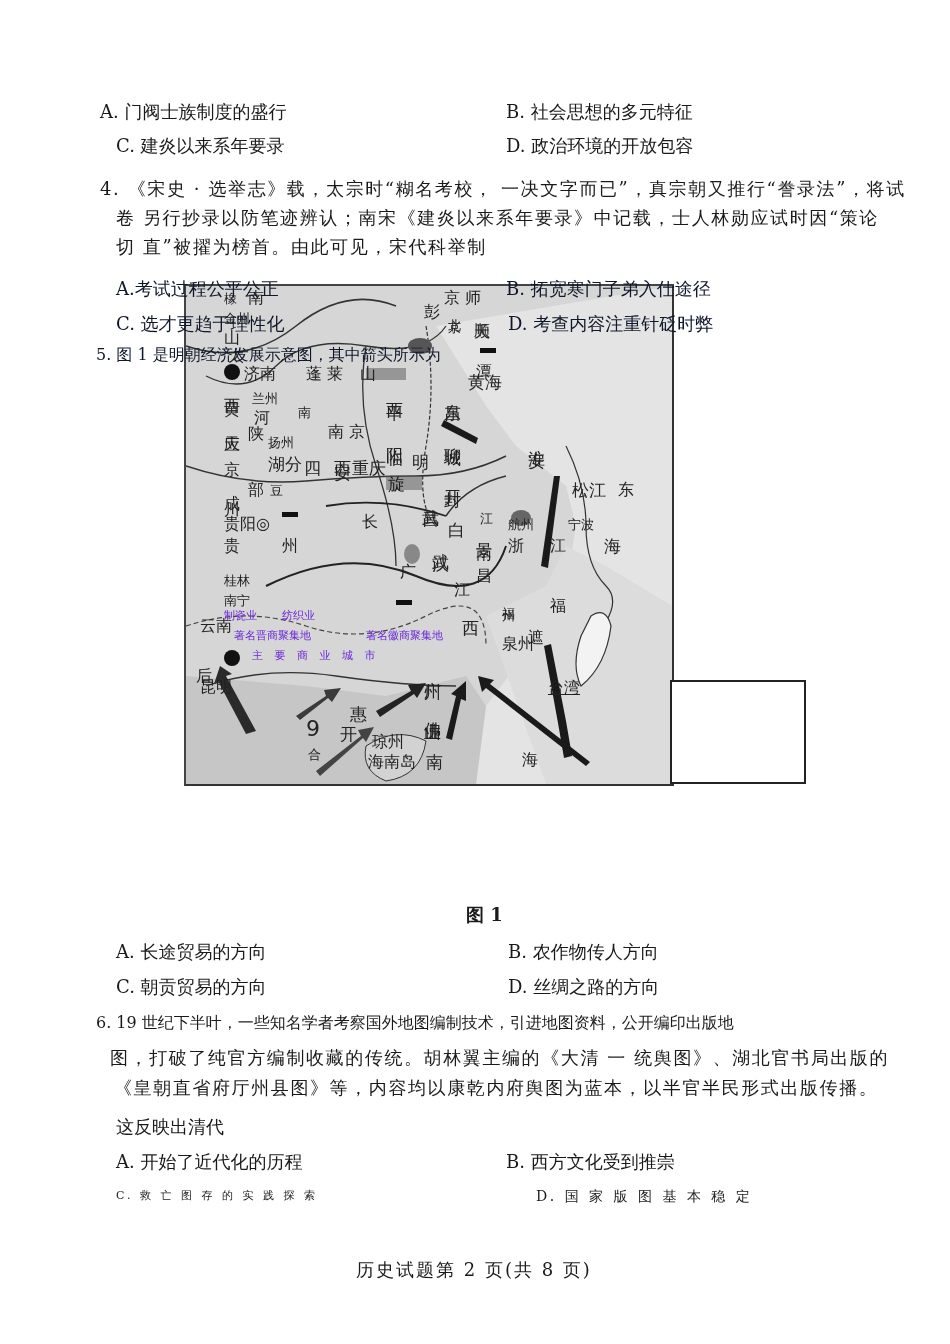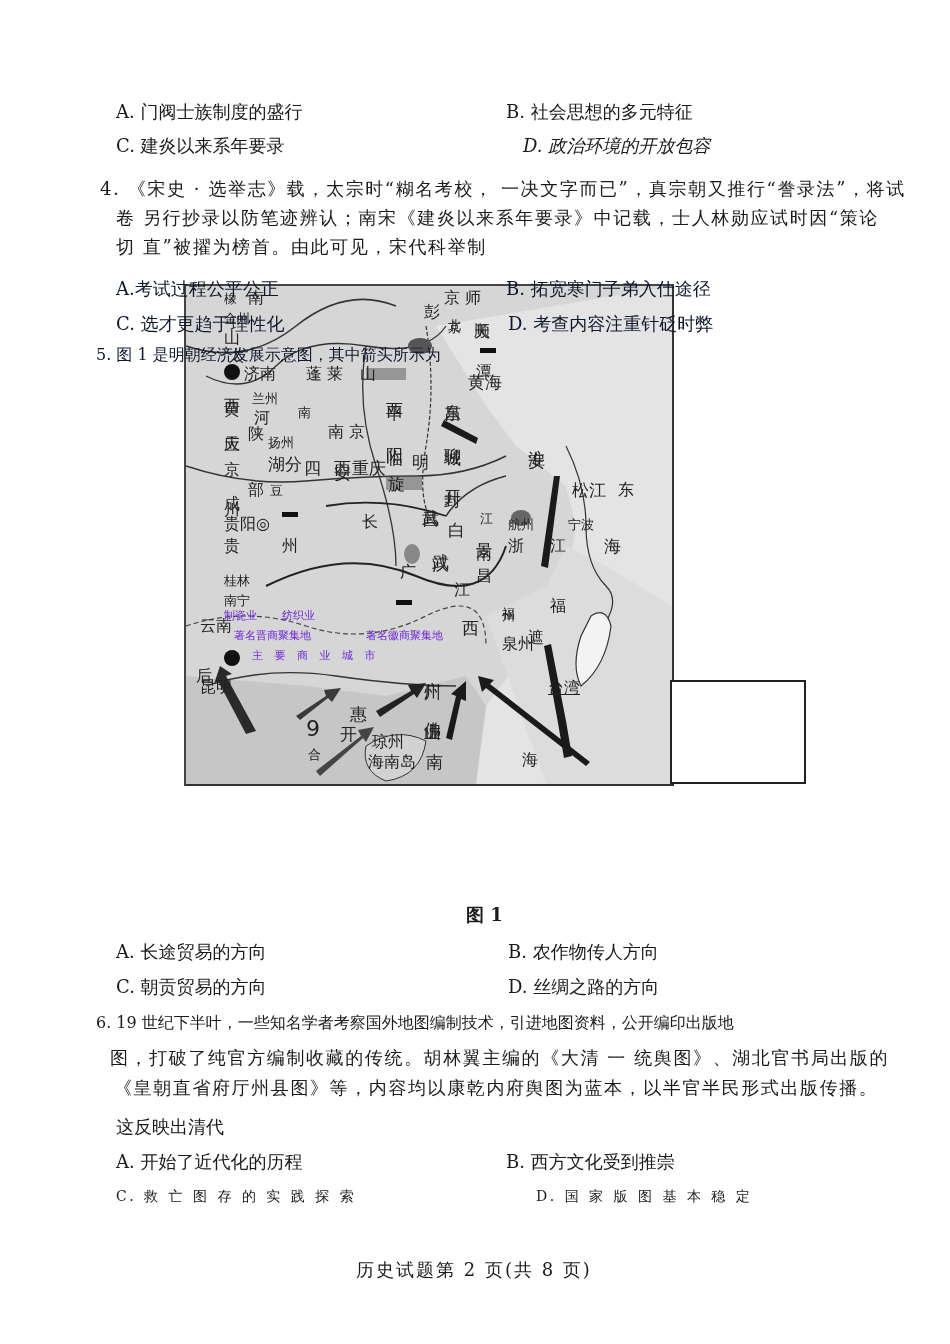--- a/index.html
+++ b/index.html
@@ -32,24 +32,24 @@
     .dot { position: absolute; width: 16px; height: 16px; border-radius: 50%; background: #111; }
     .bar { position: absolute; width: 16px; height: 5px; background: #111; }
     .legend { position: absolute; font-size: 11px; color: #6d28d9; white-space: nowrap; font-family: "DejaVu Sans", "Liberation Sans", sans-serif; }
     .overlay { color: #0f172a; }
     .caption { font-size: 18px; font-weight: bold; }
     .footer { font-size: 18px; letter-spacing: 2px; }
   </style>
 </head>
 <body>
 
-<div class="abs opt" style="left:116px; top:100px;">A. 门阀士族制度的盛行</div>
+<div class="abs opt" style="left:100px; top:100px;">A. 门阀士族制度的盛行</div>
 <div class="abs opt" style="left:506px; top:100px;">B. 社会思想的多元特征</div>
 <div class="abs opt" style="left:116px; top:134px;">C. 建炎以来系年要录</div>
-<div class="abs opt" style="left:523px; top:134px;font-style:italic;">D. 政治环境的开放包容</div>
+<div class="abs opt" style="left:506px; top:134px;">D. 政治环境的开放包容</div>
 
 <div class="abs q-small" style="left:100px; top:177px;">4. 《宋史 · 选举志》载，太宗时“糊名考校，  一决文字而已”，真宗朝又推行“誊录法”，将试</div>
 <div class="abs q-small" style="left:116px; top:206px;">卷 另行抄录以防笔迹辨认；南宋《建炎以来系年要录》中记载，士人林勋应试时因“策论</div>
 <div class="abs q-small" style="left:116px; top:235px;">切 直”被擢为榜首。由此可见，宋代科举制</div>
 
 <div class="map">
   <svg width="486" height="498" viewBox="0 0 486 498">
 
     <path d="M250 40 L486 0 L486 498 L290 498 L300 420 L330 380 L350 330 L380 300 L390 240 L380 200 L330 160 L300 120 Z" fill="#e4e4e4"></path>
     <path d="M300 330 L360 300 L380 260 L420 280 L486 320 L486 498 L360 498 Z" fill="#dcdcdc"></path>
@@ -200,16 +200,16 @@
 <div class="abs opt" style="left:116px; top:975px;">C. 朝贡贸易的方向</div>
 <div class="abs opt" style="left:508px; top:975px;">D. 丝绸之路的方向</div>
 
 <div class="abs q-lead" style="left:96px; top:1013px;">6. 19 世纪下半叶，一些知名学者考察国外地图编制技术，引进地图资料，公开编印出版地</div>
 <div class="abs q-small" style="left:110px; top:1046px;">图，打破了纯官方编制收藏的传统。胡林翼主编的《大清 一 统舆图》、湖北官书局出版的</div>
 <div class="abs q-small" style="left:114px; top:1076px;text-align:center;">《皇朝直省府厅州县图》等，内容均以康乾内府舆图为蓝本，以半官半民形式出版传播。</div>
 <div class="abs opt" style="left:116px; top:1115px;">这反映出清代</div>
 
 <div class="abs opt" style="left:116px; top:1150px;">A. 开始了近代化的历程</div>
 <div class="abs opt" style="left:506px; top:1150px;">B. 西方文化受到推崇</div>
-<div class="abs" style="left:116px; top:1188px; font-size:14px; letter-spacing:3px;">C. 救 亡 图 存 的 实 践 探 索</div>
+<div class="abs" style="left:116px; top:1188px; font-size:11px; letter-spacing:3px;">C. 救 亡 图 存 的 实 践 探 索</div>
 <div class="abs" style="left:536px; top:1188px; font-size:14px; letter-spacing:3px;">D. 国 家 版 图 基 本 稳 定</div>
 
 <div class="abs footer" style="left:356px; top:1258px;">历史试题第 2 页(共 8 页)</div>
 
 </body></html>

